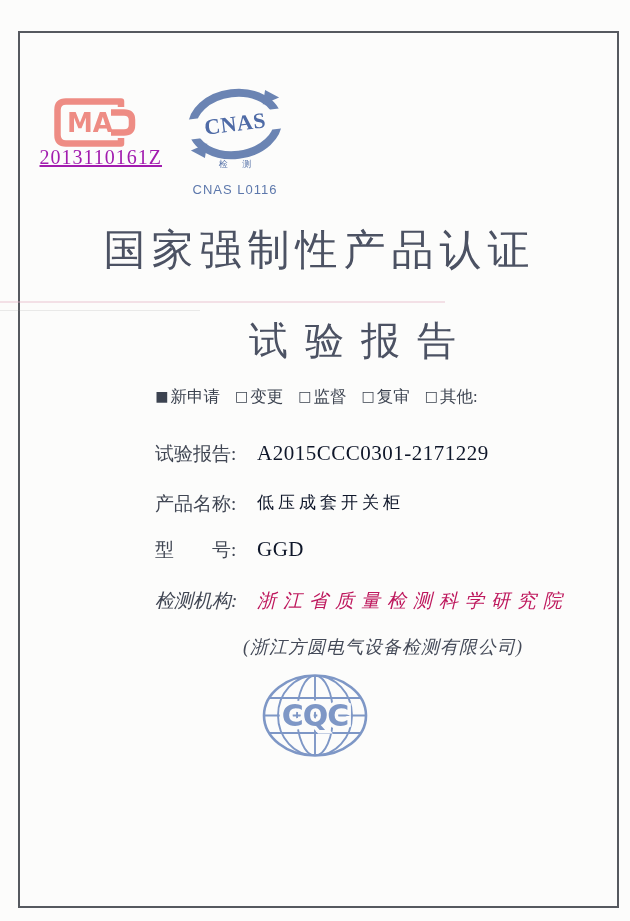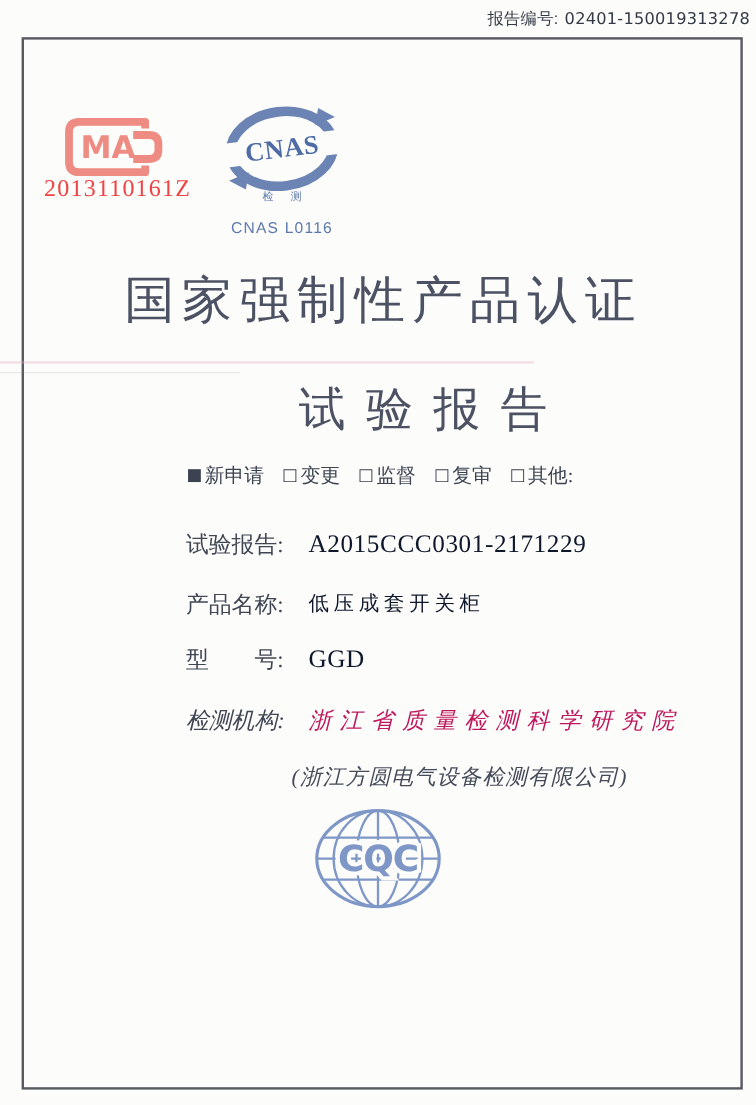--- a/index.html
+++ b/index.html
@@ -23,22 +23,23 @@
   .report-no .num{font-family:"DejaVu Sans",sans-serif;margin-left:5px;letter-spacing:.2px;}
   
   .frame{
     position:absolute;left:18px;top:31px;width:597px;height:873px;
     border:2px solid #56595f;
   }
   
   .cma{position:absolute;left:52px;top:96px;width:90px;height:53px;}
   .cma-number{
     position:absolute;left:34px;top:146px;width:128px;
-    text-align:center;font-size:20px;letter-spacing:1px;
-    color:#ef4444;
+    text-align:right;font-size:20px;letter-spacing:1px;
+    color:#a21caf;
+    text-decoration:underline;
   }
   
   .cnas{position:absolute;left:187px;top:86px;width:96px;height:76px;}
   .cnas-caption{
     position:absolute;left:188px;top:158px;width:94px;text-align:center;
     font-size:9px;color:#5d78ac;letter-spacing:6px;text-indent:6px;
     font-family:"Liberation Sans","DejaVu Sans",sans-serif;
   }
   .cnas-code{
     position:absolute;left:188px;top:182px;width:94px;text-align:center;
@@ -91,23 +92,20 @@
   .org-line2{font-size:18px;color:#444a58;letter-spacing:1px;
     margin-left:-14px;margin-top:21px;}
   
   .cqc{position:absolute;left:261px;top:672px;width:108px;height:87px;}
 </style>
 </head>
 <body>
 
 <div class="page">
 
-  <div class="report-no">
-    <span>报告编号:</span><span class="num">02401-150019313278</span>
-  </div>
 
   <div class="frame"></div>
 
   <svg class="cma" viewBox="0 0 90 53">
     <path d="M 69 11 L 69 5.5 L 14 5.5 Q 5.5 5.5 5.5 14 L 5.5 39 Q 5.5 47.5 14 47.5 L 69 47.5 L 69 42" fill="none" stroke="#ee8c84" stroke-width="6.5" stroke-linejoin="round"></path>
     <text x="38" y="36" text-anchor="middle" font-family="DejaVu Sans,sans-serif" font-size="26" font-weight="bold" fill="#ee8c84">MA</text>
     <path d="M 59 16.5 L 72 16.5 Q 80 16.5 80 24 L 80 29 Q 80 36.5 72 36.5 L 59 36.5" fill="none" stroke="#ee8c84" stroke-width="6.5" stroke-linejoin="round"></path>
   </svg>
   <div class="cma-number">2013110161Z</div>
 

